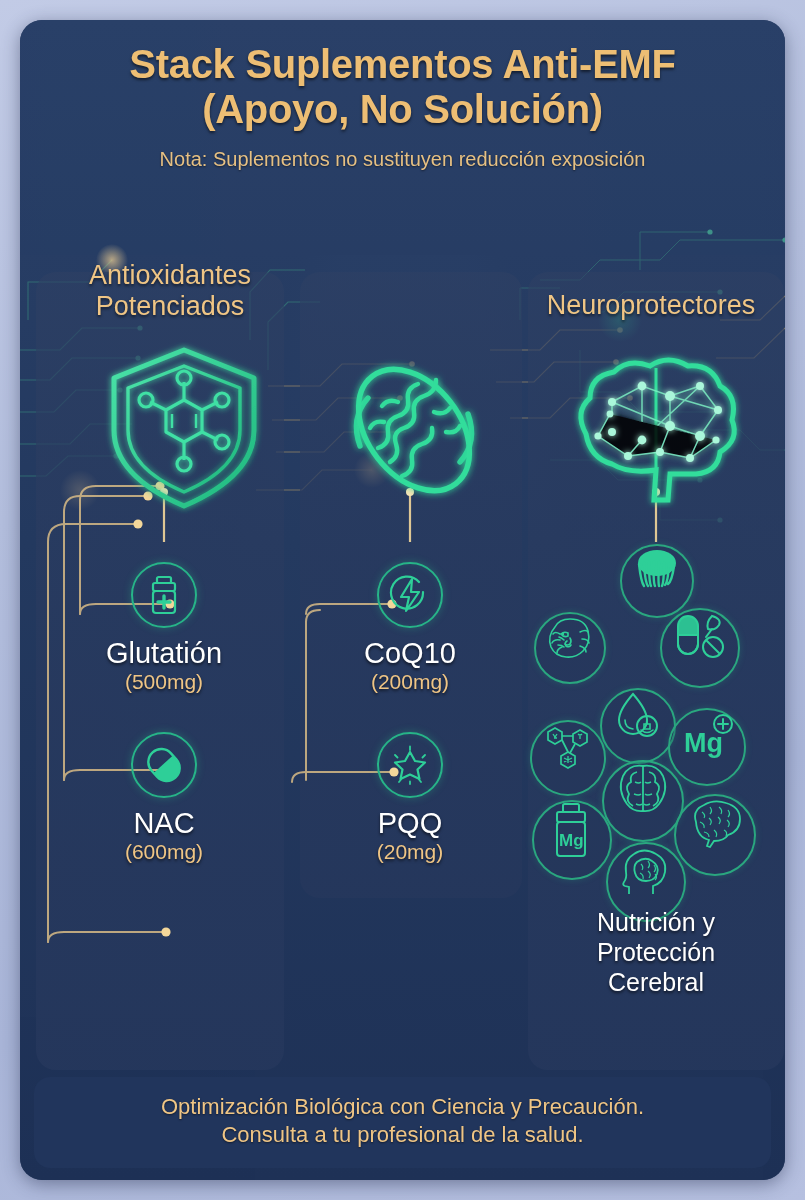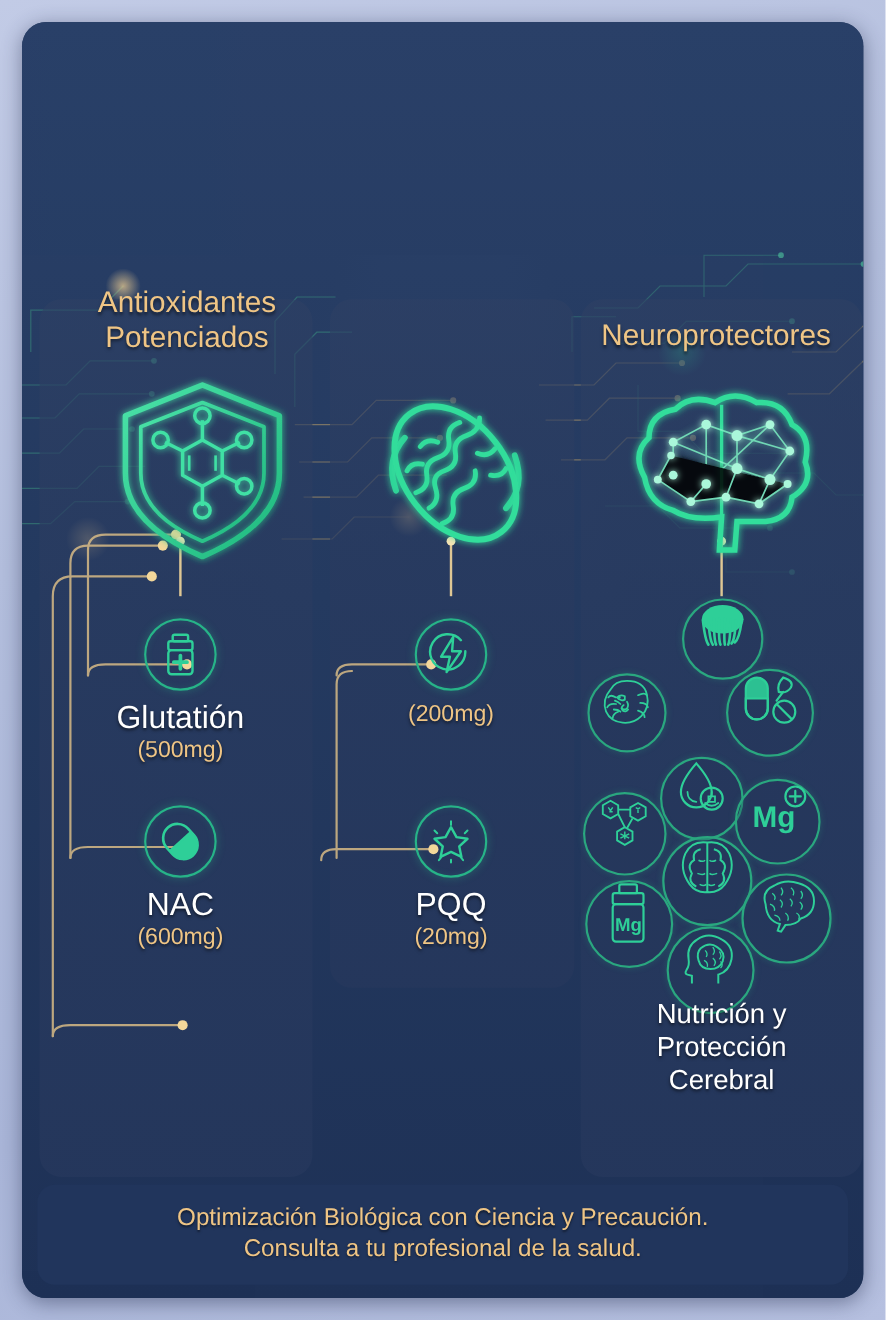--- a/index.html
+++ b/index.html
@@ -219,20 +219,27 @@
       <circle cx="600" cy="310" r="2.8"></circle>
         <circle cx="596" cy="342" r="2.8"></circle>
       <circle cx="610" cy="378" r="2.8"></circle>
     </g>
     <circle cx="92" cy="240" r="16" fill="url(#glowO)"></circle>
     <circle cx="352" cy="450" r="18" fill="url(#glowO)"></circle>
     <circle cx="60" cy="470" r="20" fill="url(#glowO)"></circle>
     <circle cx="600" cy="300" r="22" fill="url(#glowG)"></circle>
   </svg>
 
+  <div class="header">
+    <div class="title">
+      <span>Stack Suplementos Anti-EMF</span>
+      <span class="line2">(Apoyo, No Solución)</span>
+    </div>
+    <div class="subtitle">Nota: Suplementos no sustituyen reducción exposición</div>
+  </div>
 
   <div class="columns">
 
     <div class="panel p1"></div>
     <div class="panel p2"></div>
     <div class="panel p3"></div>
 
     <svg class="connectors" viewBox="0 0 765 850">
       <g stroke="#d8bb86" stroke-width="2" fill="none" opacity=".85" stroke-linecap="round">
         <path d="M28 700 V300 Q28 282 46 282 H118"></path>
@@ -403,20 +410,21 @@
     </div>
 
 
     <div class="item i-coq">
       <div class="ring">
         <svg width="42" height="42" viewBox="0 0 42 42" fill="none" stroke="#2ecf98" stroke-width="2.2" stroke-linecap="round" stroke-linejoin="round">
           <path d="M30 8 a16 16 0 1 0 4 10"></path>
           <path d="M23 5 L12 23 h8 l-3 14 L30 18 h-8 Z"></path>
         </svg>
       </div>
+      <div class="item-name">CoQ10</div>
       <div class="item-dose">(200mg)</div>
     </div>
 
     <div class="item i-pqq">
       <div class="ring">
         <svg width="42" height="42" viewBox="0 0 42 42" fill="none" stroke="#2ecf98" stroke-width="2.2" stroke-linecap="round" stroke-linejoin="round">
           <path d="M21 8 L26 17 L36 18.5 L28.5 25.5 L30.5 35 L21 30.5 L11.5 35 L13.5 25.5 L6 18.5 L16 17 Z"></path>
           <path d="M21 2.5 V6 M6 11 L8.5 13.5 M36 11 L33.5 13.5 M21 37.5 V40 M10 38 L12 35.5 M32 38 L30 35.5" stroke-width="1.8"></path>
         </svg>
       </div>

